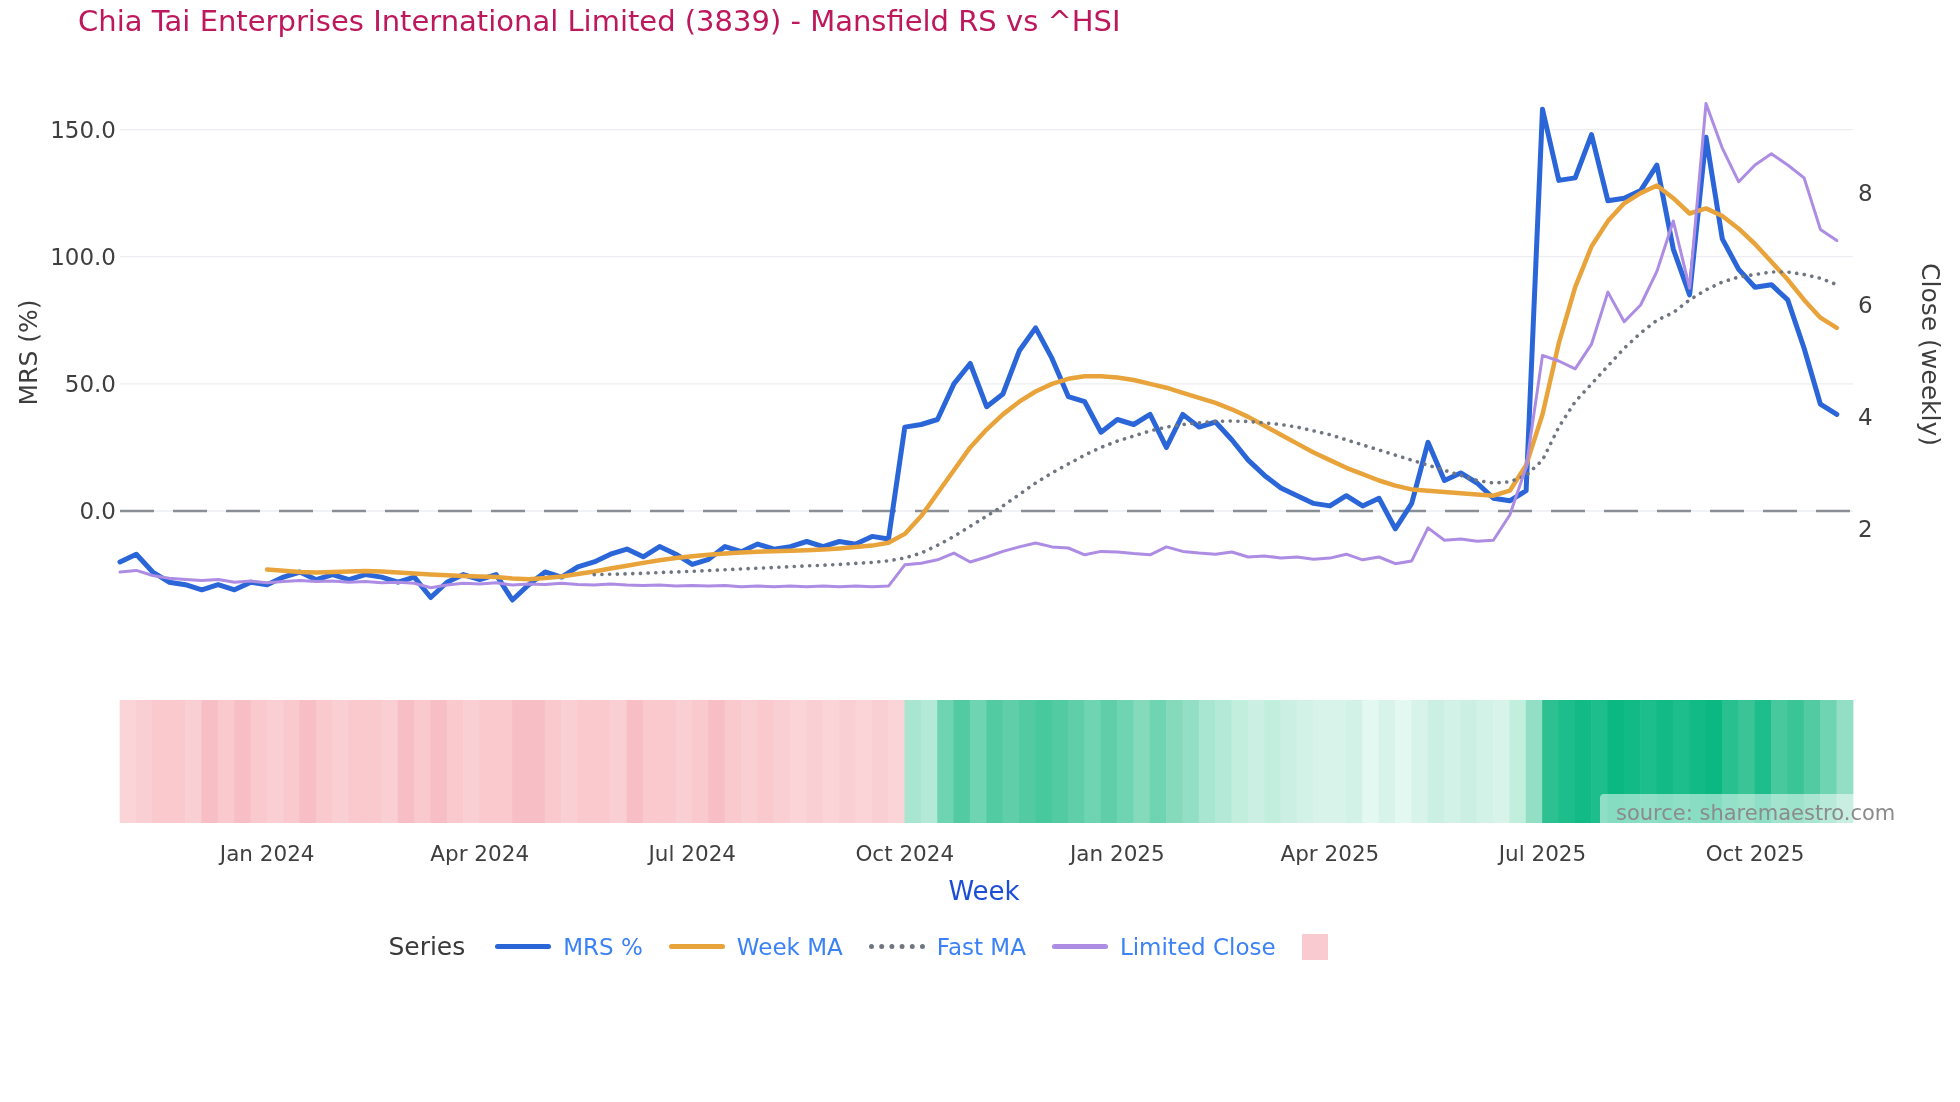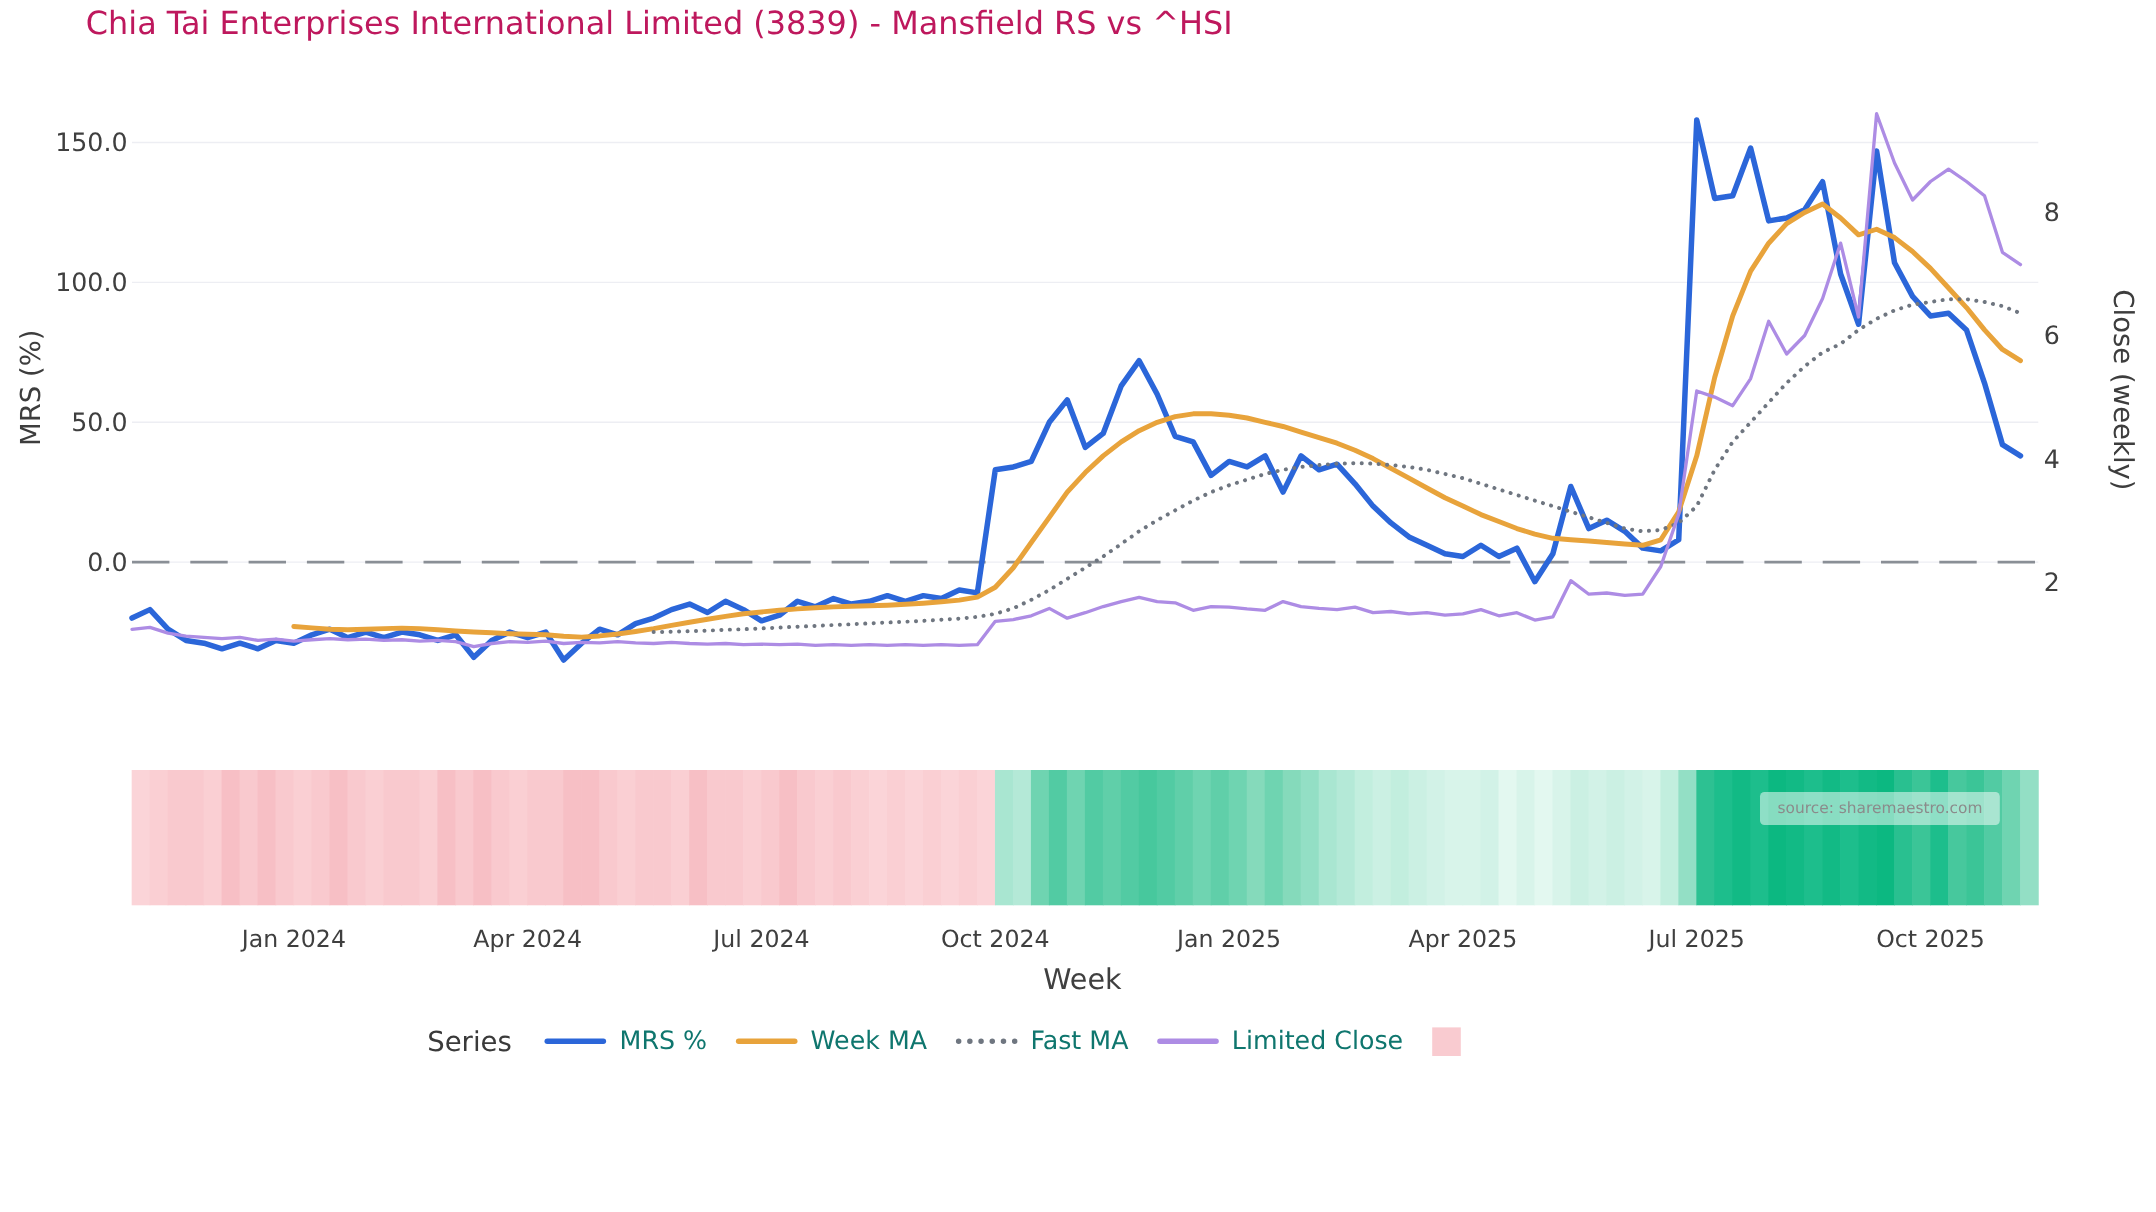--- a/index.html
+++ b/index.html
@@ -5,32 +5,32 @@
   html,body{margin:0;padding:0;background:#ffffff;}
   body{width:1960px;height:1102px;position:relative;overflow:hidden;
        font-family:"DejaVu Sans","Liberation Sans",sans-serif;}
   #page-title{position:absolute;left:78px;top:4px;font-size:29px;color:#be185d;}
   #chart-wrap{position:absolute;left:0;top:0;width:1960px;height:1102px;}
   #chart-svg{position:absolute;left:0;top:0;}
   .axis-title{position:absolute;color:#3d3d3d;font-size:25px;white-space:nowrap;}
   #left-axis-title{left:-72px;top:338px;width:200px;text-align:center;transform:rotate(-90deg);}
   #right-axis-title{left:1830px;top:340px;width:200px;text-align:center;transform:rotate(90deg);}
   #x-axis-title{position:absolute;left:884px;top:876px;width:200px;text-align:center;
-                font-size:26px;color:#404040;}
+                font-size:26px;color:#1d4ed8;}
   #legend{position:absolute;left:0;top:932px;width:1716px;display:flex;
           justify-content:center;align-items:center;gap:26px;}
   #legend .legend-title{font-size:25px;color:#3a3a3a;margin-right:4px;}
   .legend-item{display:flex;align-items:center;gap:12px;cursor:pointer;}
-  .legend-item .lbl{font-size:23px;color:#0f766e;}
+  .legend-item .lbl{font-size:23px;color:#3b82f6;}
   .sw-line{width:56px;height:5px;border-radius:3px;}
   .sw-dotted{width:56px;height:0;border-top:5px dotted #6f7680;}
   .sw-square{width:26px;height:26px;}
-  #source-box{position:absolute;left:1600px;top:720px;padding:7px 16px;
+  #source-box{position:absolute;left:1600px;top:794px;padding:7px 16px;
               background:rgba(255,255,255,0.5);border-radius:4px;
-              font-size:14px;color:#8b8b8b;white-space:nowrap;}
+              font-size:21px;color:#8b8b8b;white-space:nowrap;}
 </style>
 </head>
 <body>
 
 <div id="chart-wrap">
   <div id="page-title">Chia Tai Enterprises International Limited (3839) - Mansfield RS vs ^HSI</div>
 
   <svg id="chart-svg" width="1960" height="1102" viewBox="0 0 1960 1102">
       <line x1="120" y1="511" x2="1853" y2="511" stroke="#edeef3" stroke-width="1.3"></line>
       <line x1="120" y1="383.85" x2="1853" y2="383.85" stroke="#edeef3" stroke-width="1.3"></line>

